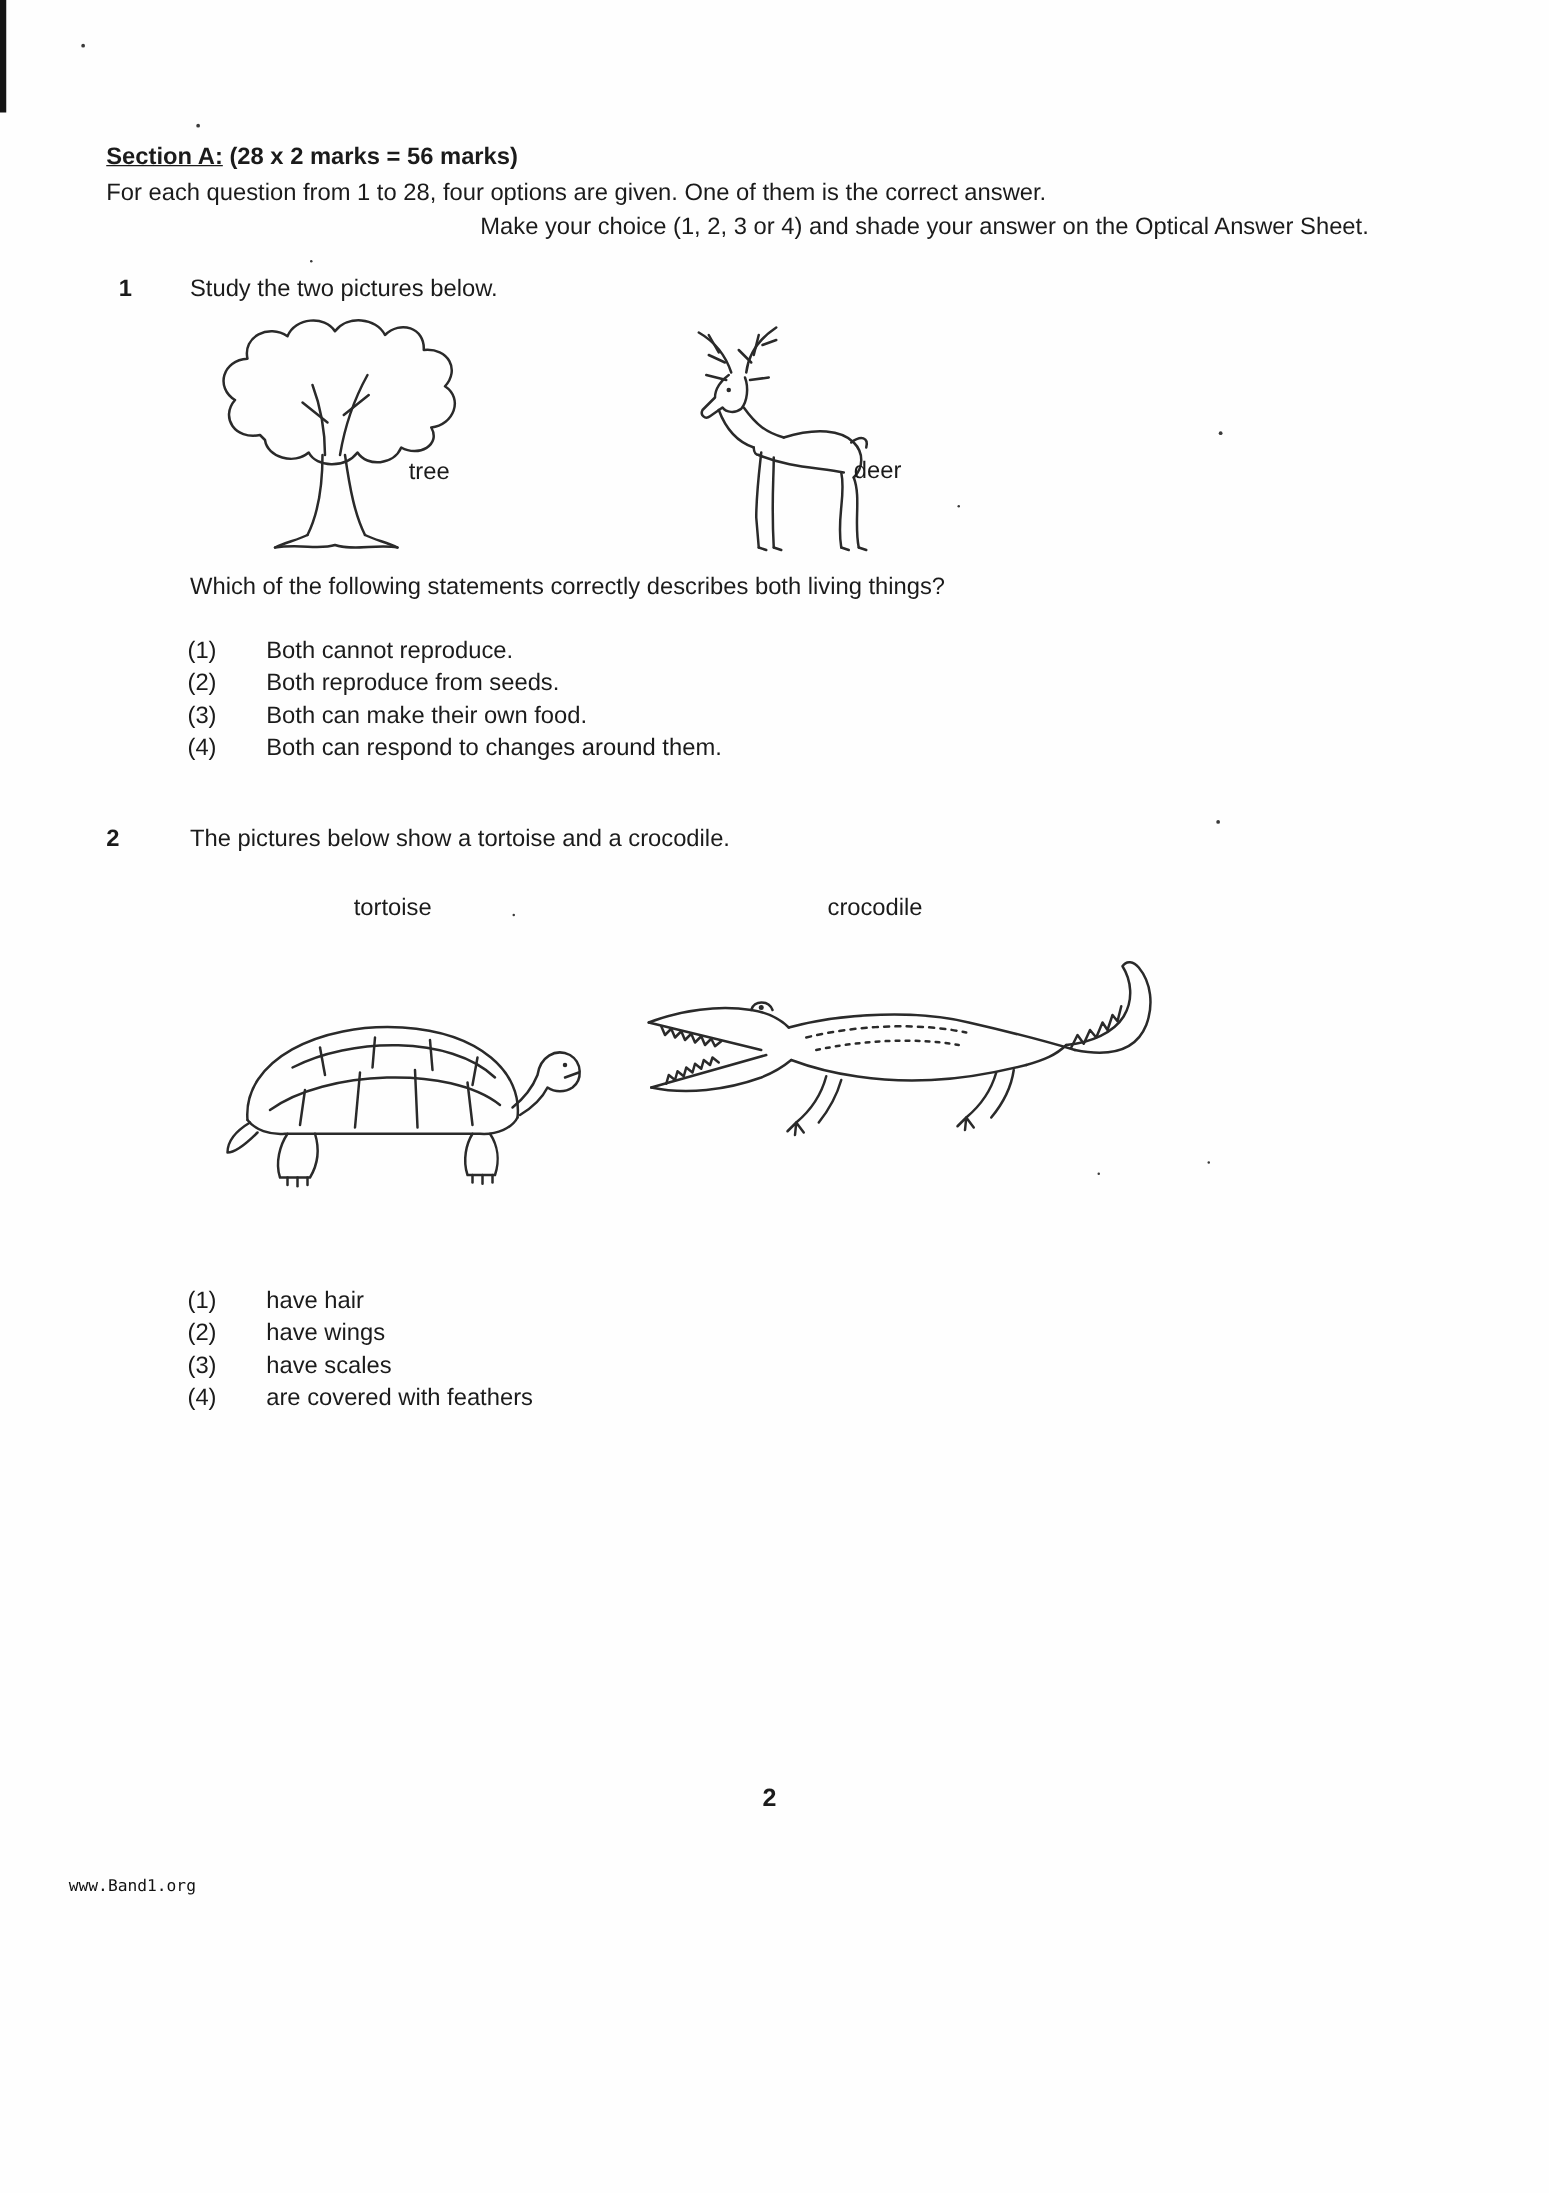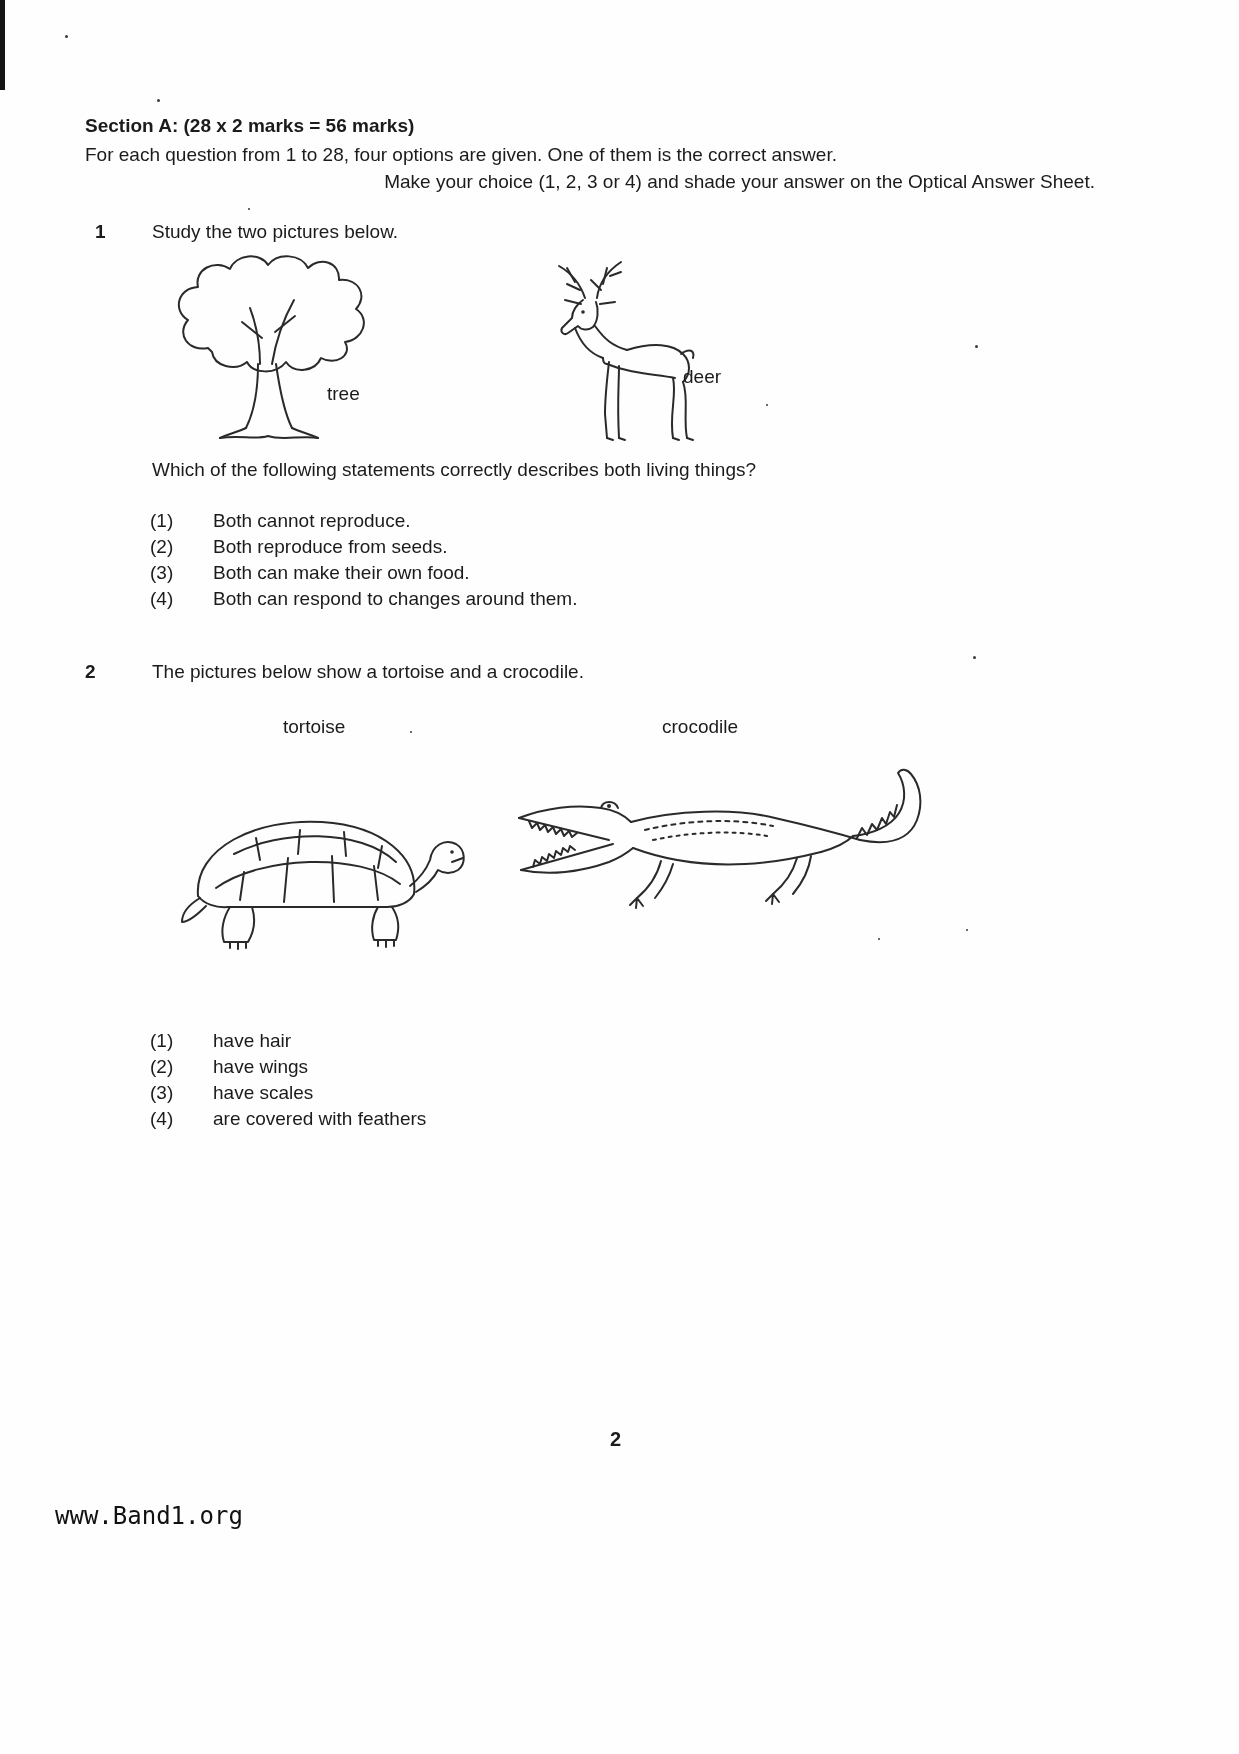--- a/index.html
+++ b/index.html
@@ -8,33 +8,33 @@
     width:1239px;height:1754px;
     background:#fefefe;
     font-family:"Liberation Sans", sans-serif;
     color:#1b1b1b;
     overflow:hidden;
     margin:0 auto;
   }
   .abs{position:absolute;}
   .fs{font-size:19px;line-height:27px;}
   .bold{font-weight:bold;}
-  .u{}
+  .u{text-decoration:underline;}
   .qnum{font-weight:bold;}
   .option-row{position:absolute;display:flex;font-size:19px;line-height:26px;}
   .opt-num{width:63px;flex:0 0 63px;}
   .img-label{position:absolute;font-size:19px;}
   .blank-dotted{display:inline-block;width:46px;border-bottom:2px dotted #444;height:18px;vertical-align:baseline;margin-left:6px;}
   .blank-solid{display:inline-block;width:258px;border-bottom:1.6px solid #222;height:18px;vertical-align:baseline;margin-left:8px;}
   .illus svg{display:block;}
   .illus path{fill:none;stroke:#2a2a2a;stroke-width:2;stroke-linecap:round;stroke-linejoin:round;}
   .illus circle{fill:#2a2a2a;stroke:none;}
   .speck{position:absolute;background:#3a3a3a;border-radius:50%;}
   .edge-artifact{position:absolute;left:0;top:0;width:5px;height:90px;background:#141414;}
-  .footer{font-family:"DejaVu Sans Mono", monospace;font-size:24px;color:#111;}
+  .footer{font-family:"DejaVu Sans Mono", monospace;font-size:13px;color:#111;}
   .page-number{font-size:20px;font-weight:bold;}
 </style>
 </head>
 <body>
 
 <div class="page">
 
   <div class="edge-artifact"></div>
 
   <div class="abs fs bold" style="left:85px;top:112px;">
@@ -53,21 +53,21 @@
       <path d="M104,112 C108,88 116,66 126,48"></path>
       <path d="M94,86 L74,70"></path>
       <path d="M107,80 L127,64"></path>
       <path d="M90,112 C90,140 86,160 78,176"></path>
       <path d="M108,112 C112,140 116,160 124,176"></path>
       <path d="M78,176 C70,180 60,182 52,186"></path>
       <path d="M124,176 C132,180 142,182 150,186"></path>
       <path d="M52,186 C72,183 88,188 100,184 C114,189 134,183 150,186"></path>
     </svg>
   </div>
-  <div class="img-label" style="left:327px;top:383px;">tree</div>
+  <div class="img-label" style="left:327px;top:367px;">tree</div>
 
   <div class="abs illus" style="left:515px;top:256px;">
     <svg width="190" height="200" viewBox="0 0 190 200">
       <path d="M70,42 C66,30 58,18 44,10"></path>
       <path d="M60,26 L52,12"></path>
       <path d="M65,34 L52,28"></path>
       <path d="M82,42 C84,26 94,14 106,6"></path>
       <path d="M88,28 L92,12"></path>
       <path d="M95,20 L106,16"></path>
       <path d="M86,34 L76,24"></path>

